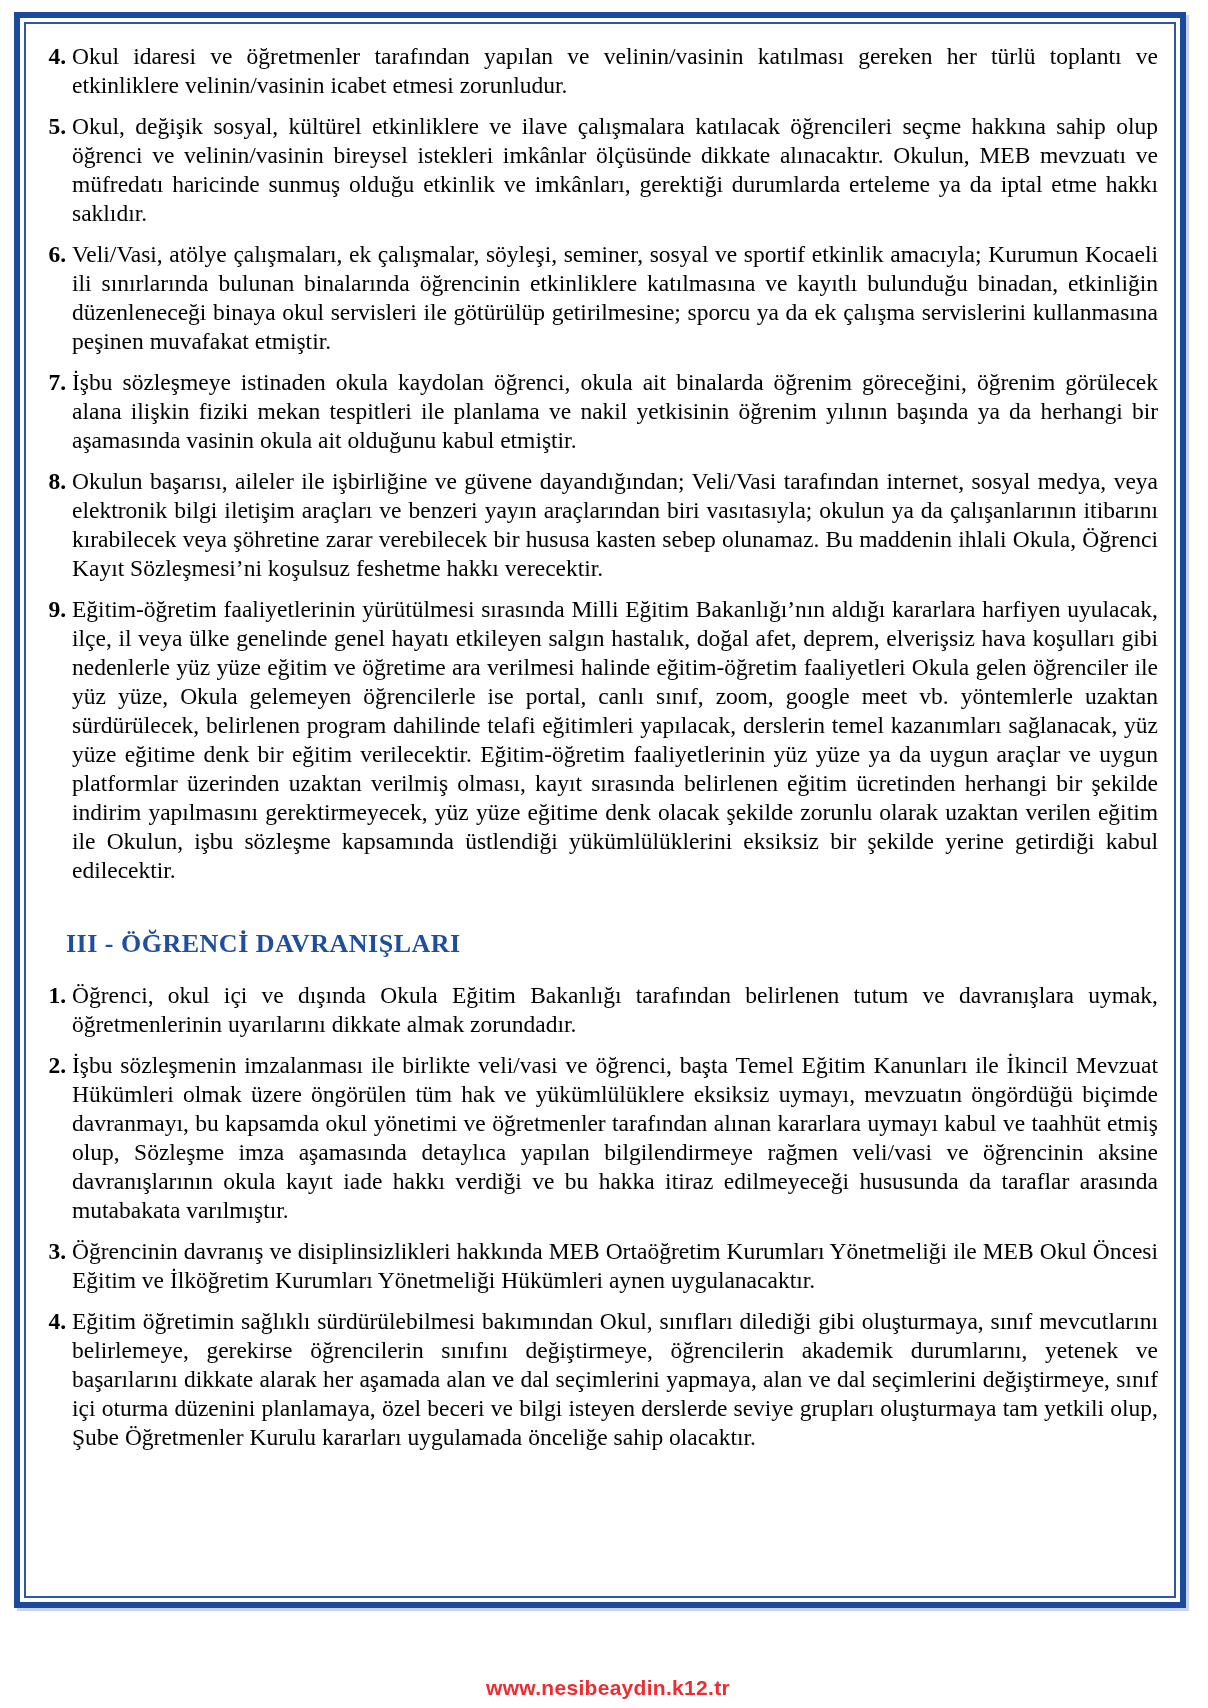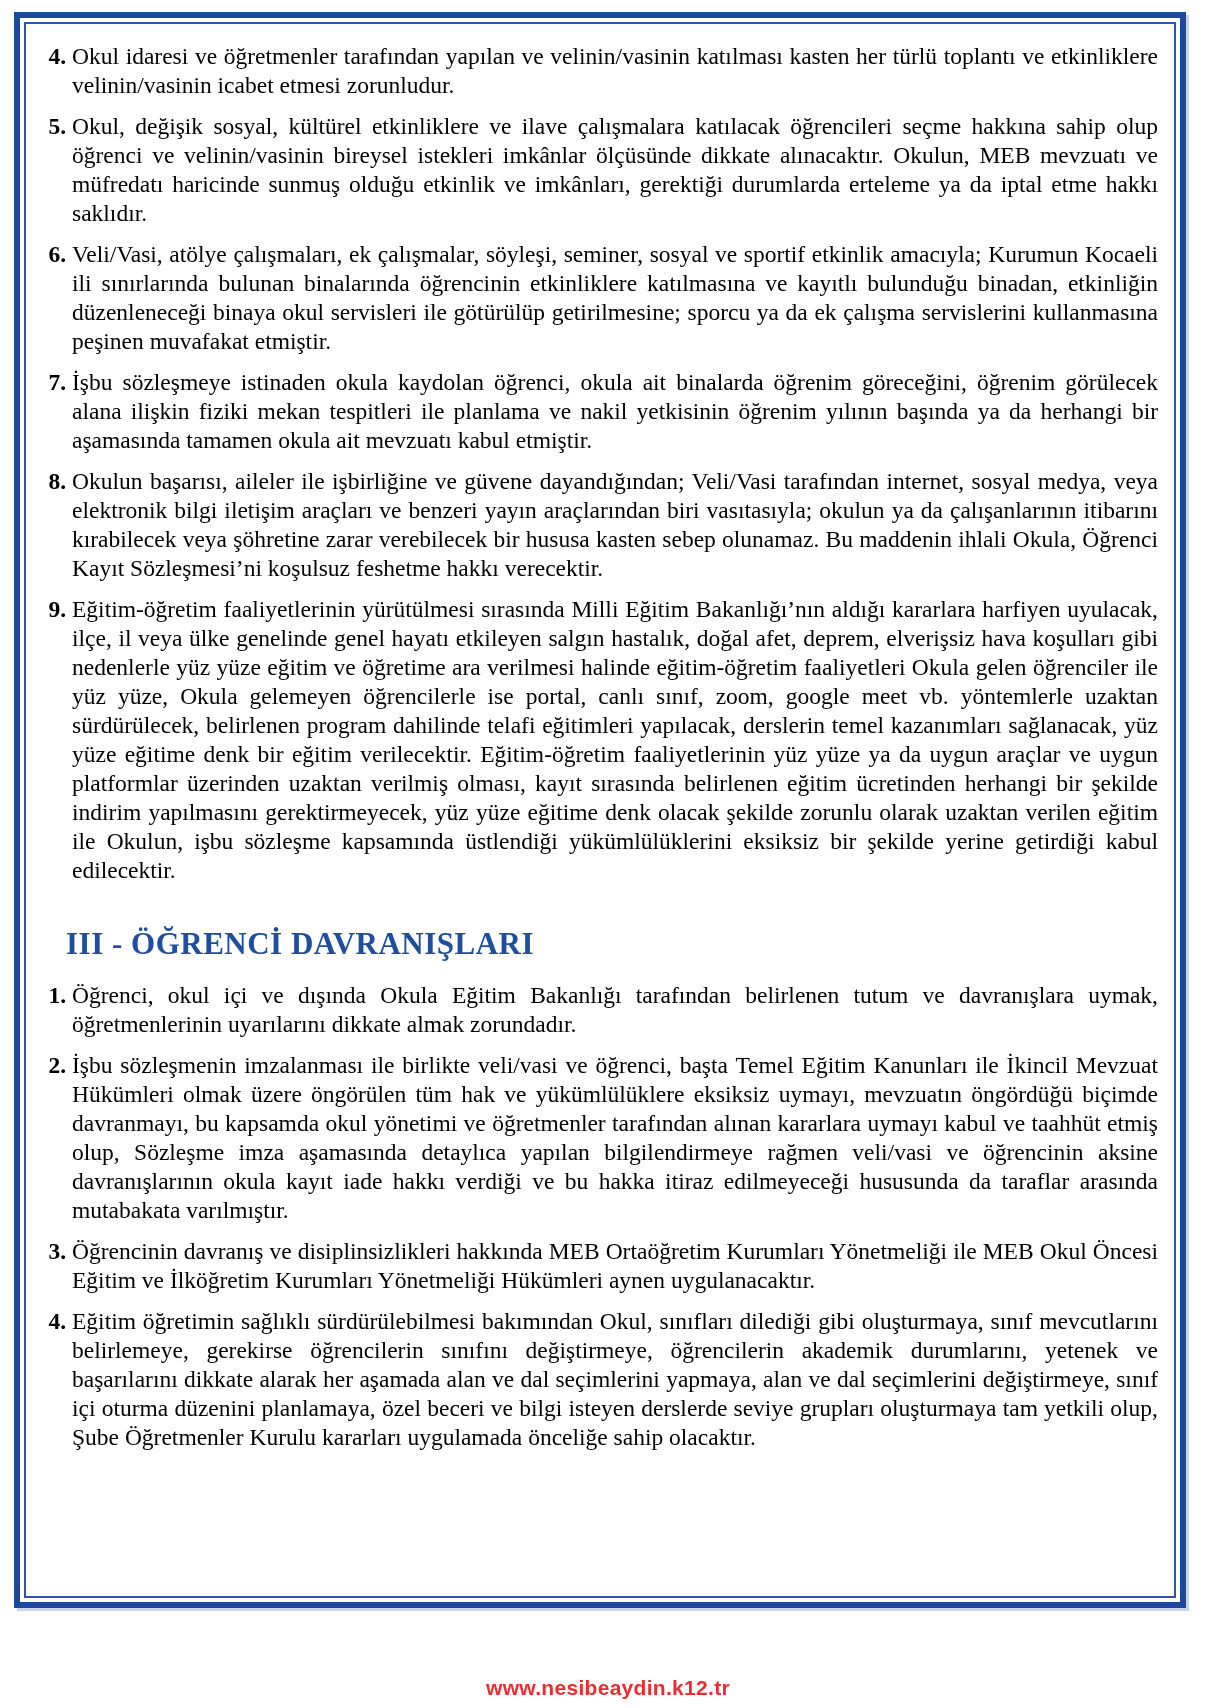--- a/index.html
+++ b/index.html
@@ -53,21 +53,21 @@
     text-align: right;
     font-weight: bold;
     padding-right: 6px;
     box-sizing: border-box;
   }
   .clause-text {
     flex: 1;
   }
   .section-heading {
     margin: 44px 0 22px 26px;
-    font-size: 31px;
+    font-size: 26px;
     line-height: 30px;
     font-weight: bold;
     color: #1f4e9e;
     letter-spacing: 0.5px;
   }
   .footer-url {
     position: absolute;
     left: 4px;
     bottom: 8px;
     width: 100%;
@@ -83,36 +83,36 @@
 <body>
 
 <div class="page">
   <div class="frame-outer">
     <div class="frame-inner">
 
       <ol class="clauses">
 
           <li class="clause">
             <span class="clause-num">4.</span>
-            <span class="clause-text">Okul idaresi ve öğretmenler tarafından yapılan ve velinin/vasinin katılması kasten her türlü toplantı ve etkinliklere velinin/vasinin icabet etmesi zorunludur.</span>
+            <span class="clause-text">Okul idaresi ve öğretmenler tarafından yapılan ve velinin/vasinin katılması gereken her türlü toplantı ve etkinliklere velinin/vasinin icabet etmesi zorunludur.</span>
           </li>
 
           <li class="clause">
             <span class="clause-num">5.</span>
             <span class="clause-text">Okul, değişik sosyal, kültürel etkinliklere ve ilave çalışmalara katılacak öğrencileri seçme hakkına sahip olup öğrenci ve velinin/vasinin bireysel istekleri imkânlar ölçüsünde dikkate alınacaktır. Okulun, MEB mevzuatı ve müfredatı haricinde sunmuş olduğu etkinlik ve imkânları, gerektiği durumlarda erteleme ya da iptal etme hakkı saklıdır.</span>
           </li>
 
           <li class="clause">
             <span class="clause-num">6.</span>
             <span class="clause-text">Veli/Vasi, atölye çalışmaları, ek çalışmalar, söyleşi, seminer, sosyal ve sportif etkinlik amacıyla; Kurumun Kocaeli ili sınırlarında bulunan binalarında öğrencinin etkinliklere katılmasına ve kayıtlı bulunduğu binadan, etkinliğin düzenleneceği binaya okul servisleri ile götürülüp getirilmesine; sporcu ya da ek çalışma servislerini kullanmasına peşinen muvafakat etmiştir.</span>
           </li>
 
           <li class="clause">
             <span class="clause-num">7.</span>
-            <span class="clause-text">İşbu sözleşmeye istinaden okula kaydolan öğrenci, okula ait binalarda öğrenim göreceğini, öğrenim görülecek alana ilişkin fiziki mekan tespitleri ile planlama ve nakil yetkisinin öğrenim yılının başında ya da herhangi bir aşamasında tamamen okula ait mevzuatı kabul etmiştir.</span>
+            <span class="clause-text">İşbu sözleşmeye istinaden okula kaydolan öğrenci, okula ait binalarda öğrenim göreceğini, öğrenim görülecek alana ilişkin fiziki mekan tespitleri ile planlama ve nakil yetkisinin öğrenim yılının başında ya da herhangi bir aşamasında vasinin okula ait olduğunu kabul etmiştir.</span>
           </li>
 
           <li class="clause">
             <span class="clause-num">8.</span>
             <span class="clause-text">Okulun başarısı, aileler ile işbirliğine ve güvene dayandığından; Veli/Vasi tarafından internet, sosyal medya, veya elektronik bilgi iletişim araçları ve benzeri yayın araçlarından biri vasıtasıyla; okulun ya da çalışanlarının itibarını kırabilecek veya şöhretine zarar verebilecek bir hususa kasten sebep olunamaz. Bu maddenin ihlali Okula, Öğrenci Kayıt Sözleşmesi’ni koşulsuz feshetme hakkı verecektir.</span>
           </li>
 
           <li class="clause">
             <span class="clause-num">9.</span>
             <span class="clause-text">Eğitim-öğretim faaliyetlerinin yürütülmesi sırasında Milli Eğitim Bakanlığı’nın aldığı kararlara harfiyen uyulacak, ilçe, il veya ülke genelinde genel hayatı etkileyen salgın hastalık, doğal afet, deprem, elverişsiz hava koşulları gibi nedenlerle yüz yüze eğitim ve öğretime ara verilmesi halinde eğitim-öğretim faaliyetleri Okula gelen öğrenciler ile yüz yüze, Okula gelemeyen öğrencilerle ise portal, canlı sınıf, zoom, google meet vb. yöntemlerle uzaktan sürdürülecek, belirlenen program dahilinde telafi eğitimleri yapılacak, derslerin temel kazanımları sağlanacak, yüz yüze eğitime denk bir eğitim verilecektir. Eğitim-öğretim faaliyetlerinin yüz yüze ya da uygun araçlar ve uygun platformlar üzerinden uzaktan verilmiş olması, kayıt sırasında belirlenen eğitim ücretinden herhangi bir şekilde indirim yapılmasını gerektirmeyecek, yüz yüze eğitime denk olacak şekilde zorunlu olarak uzaktan verilen eğitim ile Okulun, işbu sözleşme kapsamında üstlendiği yükümlülüklerini eksiksiz bir şekilde yerine getirdiği kabul edilecektir.</span>

